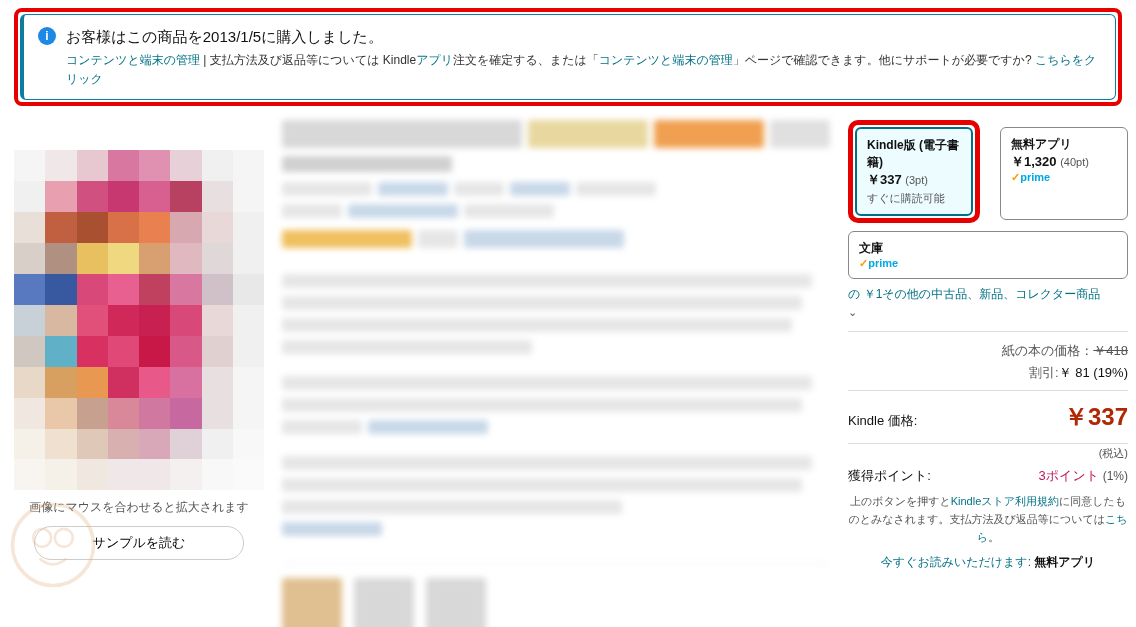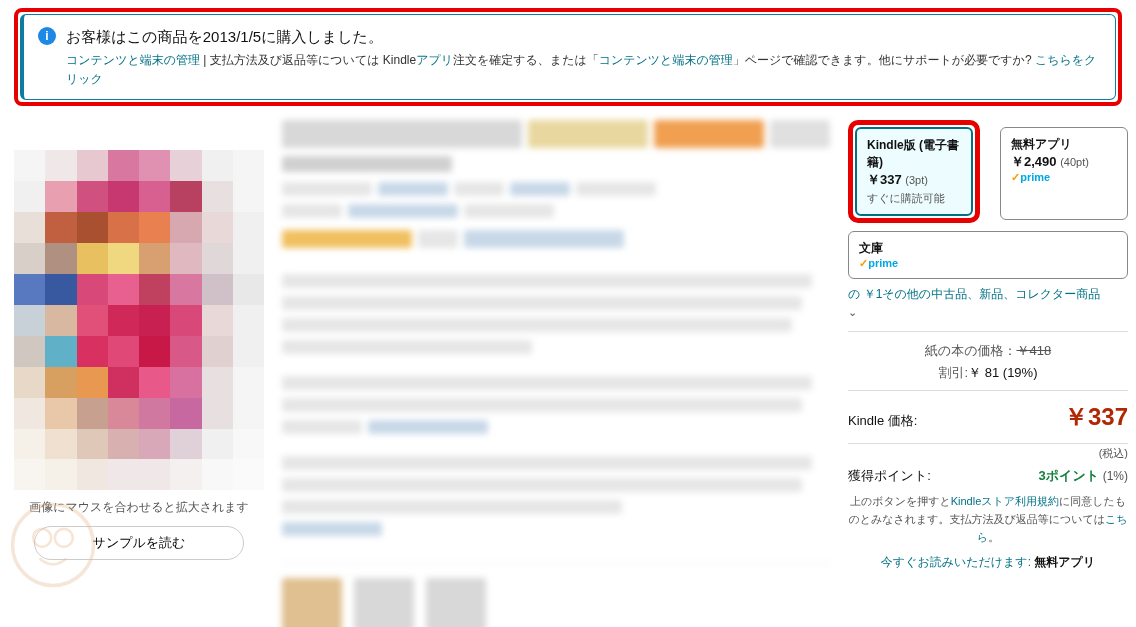--- a/index.html
+++ b/index.html
@@ -45,29 +45,29 @@
 .format-price { font-size: 13px; font-weight: bold; color: #111; }
 .format-points { font-size: 11px; color: #555; font-weight: normal; }
 .format-avail { font-size: 11px; color: #555; margin-top: 2px; }
 .prime-badge { color: #00a8e1; font-size: 11px; font-weight: bold; }
 .prime-badge::before { content: "✓"; color: #f90; font-weight: bold; }
 
 .other-link { font-size: 12px; color: #007185; margin: 6px 0 10px; line-height: 1.5; cursor: pointer; }
 .chevron { color: #555; font-size: 11px; }
 
 .price-section { border-top: 1px solid #ddd; padding-top: 10px; margin-top: 6px; font-size: 13px; }
-.price-row { display: flex; justify-content: center; margin-bottom: 4px; }
+.price-row { display: flex; justify-content: flex-end; margin-bottom: 4px; }
 .price-label { color: #555; }
 .price-val { color: #111; }
 .strike { text-decoration: line-through; color: #555; }
 .kindle-price-row { display: flex; justify-content: space-between; align-items: baseline; border-top: 1px solid #ddd; border-bottom: 1px solid #ddd; padding: 10px 0; margin: 8px 0; }
 .kindle-price { color: #b12704; font-size: 24px; font-weight: bold; }
 .tax-note { text-align: right; font-size: 11px; color: #555; margin-top: -6px; margin-bottom: 6px; }
 .points-row { display: flex; justify-content: space-between; font-size: 13px; }
-.points-val { color: #15803d; font-weight: bold; }
+.points-val { color: #be185d; font-weight: normal; }
 
 .order-highlight { border: 5px solid #e60000; border-radius: 10px; padding: 6px; margin-top: 6px; }
 .order-btn { width: 100%; padding: 9px 0; background: #ffa41c; border: 1px solid #ff8f00; border-radius: 20px; font-size: 13px; text-align: center; cursor: pointer; }
 
 .terms-text { font-size: 11px; color: #555; text-align: center; line-height: 1.6; margin-top: 8px; }
 .terms-text .link { color: #007185; }
 .free-app { font-size: 12px; text-align: center; margin-top: 8px; }
 .free-app .b { font-weight: bold; }
 </style>
 </head>
@@ -270,21 +270,21 @@
       <div class="format-row">
         <div class="format-highlight">
           <div class="format-box selected" style="width:118px">
             <div class="format-title">Kindle版 (電子書籍)</div>
             <div class="format-price"><span>￥337</span> <span class="format-points">(3pt)</span></div>
             <div class="format-avail">すぐに購読可能</div>
           </div>
         </div>
         <div class="format-box" style="margin-top:7px;margin-bottom:7px">
           <div class="format-title">無料アプリ</div>
-          <div class="format-price"><span>￥2,490</span> <span class="format-points">(40pt)</span></div>
+          <div class="format-price"><span>￥1,320</span> <span class="format-points">(40pt)</span></div>
           <div class="prime-badge">prime</div>
         </div>
       </div>
       <div class="format-row">
         <div class="format-box">
           <div class="format-title">文庫</div>
           <div class="prime-badge">prime</div>
         </div>
       </div>
 

